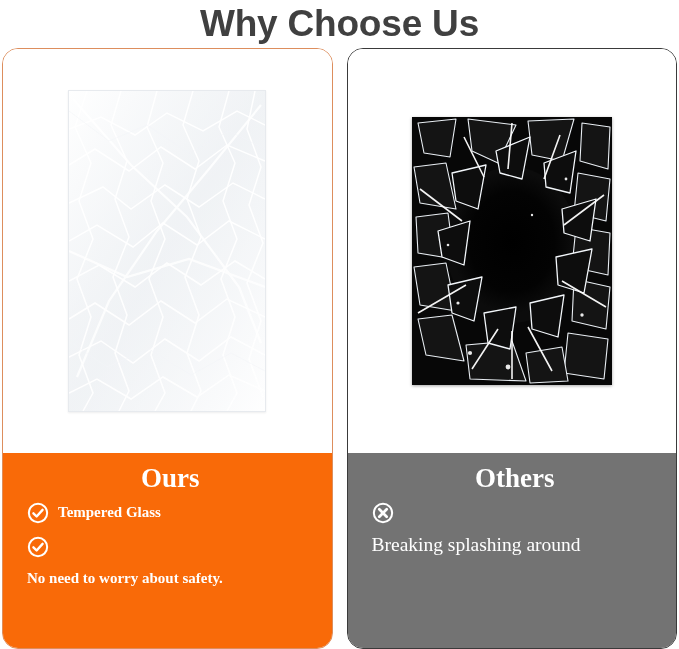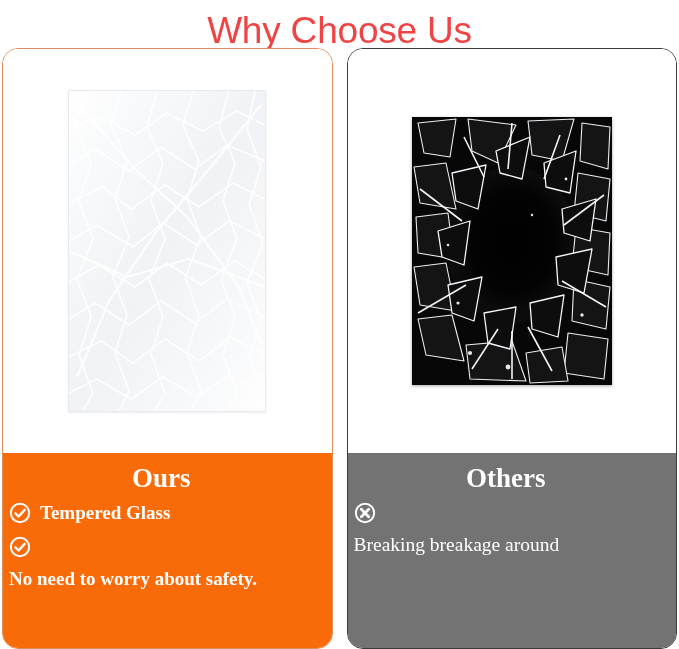--- a/index.html
+++ b/index.html
@@ -12,26 +12,26 @@
     height: 649px;
     font-family: "Liberation Sans", sans-serif;
     overflow: hidden;
     position: relative;
   }
 
   
   .page-title {
     text-align: center;
     font-family: "Liberation Sans", sans-serif;
-    font-weight: normal;
+    font-weight: bold;
     font-size: 37px;
     line-height: 44px;
     letter-spacing: -0.2px;
-    color: #ef4444;
-    margin: 7px;
+    color: #404040;
+    margin: 0;
     padding-top: 2px;
     height: 46px;
     box-sizing: border-box;
   }
 
   
   .compare-row {
     position: absolute;
     left: 0;
     top: 48px;
@@ -90,21 +90,21 @@
     height: 268px;
     background: #050505;
     box-shadow: 0 1px 3px rgba(0,0,0,0.35);
     overflow: hidden;
   }
   .shatter-pane svg { display: block; width: 100%; height: 100%; }
 
   
   .panel {
     flex: 1 1 auto;
-    padding: 8px 14px 14px 2px;
+    padding: 8px 14px 14px 20px;
     box-sizing: border-box;
   }
   .panel-ours {
     background: #f96a08;
     color: #ffffff;
   }
   .panel-others {
     background: #737373;
     color: #ffffff;
   }
@@ -123,21 +123,21 @@
     list-style: none;
     margin: 0;
     padding: 0 0 0 4px;
   }
   .feature-item {
     display: flex;
     align-items: flex-start;
     gap: 9px;
     margin-bottom: 11px;
     font-family: "Liberation Serif", serif;
-    font-size: 19px;
+    font-size: 15px;
     line-height: 23px;
     color: #ffffff;
   }
   .panel-ours .feature-item { font-weight: bold; }
   .panel-others .feature-item { font-weight: normal; font-size: 19.5px; }
   .feature-item:last-child { margin-bottom: 0; flex-direction: column; }
 
   .bullet-icon {
     flex: 0 0 auto;
     width: 22px;
@@ -291,21 +291,21 @@
       <ul class="feature-list">
 
 
         <li class="feature-item">
           <span class="bullet-icon">
             <svg viewBox="0 0 24 24" aria-hidden="true">
               <circle cx="12" cy="12" r="10" fill="none" stroke="#ffffff" stroke-width="2.2"></circle>
               <path d="M8 8 L16 16 M16 8 L8 16" stroke="#ffffff" stroke-width="3" stroke-linecap="round"></path>
             </svg>
           </span>
-          <span class="feature-text">Breaking breakage around</span>
+          <span class="feature-text">Breaking splashing around</span>
         </li>
 
 
       </ul>
     </div>
   </div>
 
 </div>
 
 </body></html>

